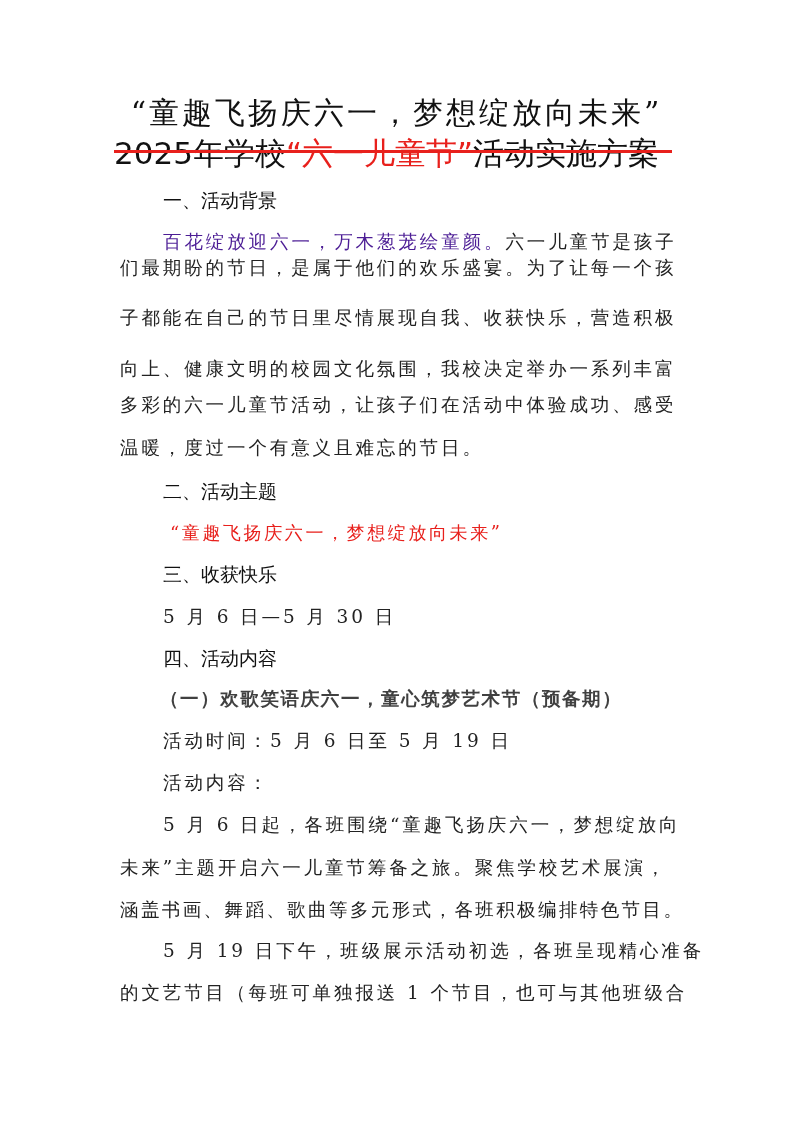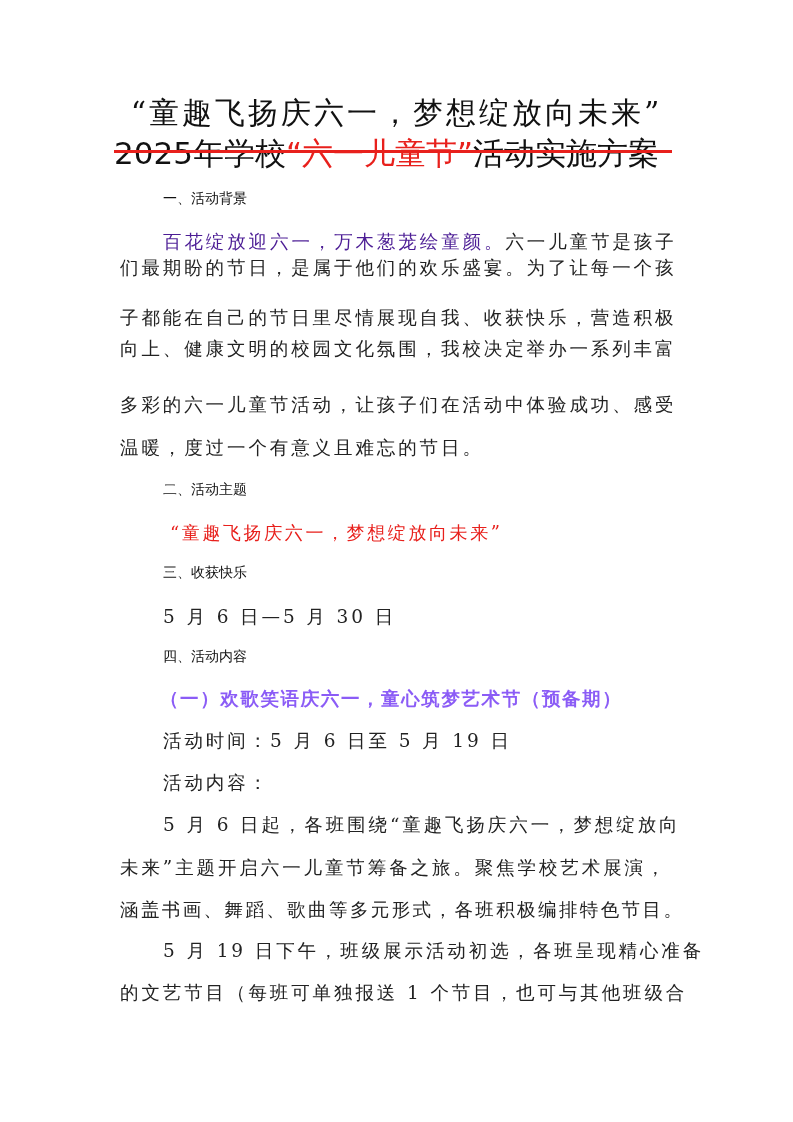--- a/index.html
+++ b/index.html
@@ -4,46 +4,46 @@
 <style>
   html, body { margin: 0; padding: 0; background: #ffffff; }
   body { width: 793px; height: 1122px; position: relative; overflow: hidden;
          font-family: "DejaVu Serif", "Liberation Serif", serif; color: #111; }
   .line { position: absolute; white-space: nowrap; line-height: 1; }
   .title1 { left: 0; width: 793px; text-align: center; top: 98px; font-size: 30px; letter-spacing: 3px; color: #111; }
   .title2 { left: 114px; width: 556px; top: 138px; font-size: 31px; color: #111;
             font-family: "DejaVu Sans", "Liberation Sans", sans-serif; text-align: justify; }
   .title2 .red { color: #e8201c; margin-top: 24px; }
   .strike { position: absolute; left: 114px; top: 150px; width: 558px; height: 3px; background: #e8201c; }
-  .h { font-family: "DejaVu Sans", "Liberation Sans", sans-serif; font-size: 14px; left: 163px; color: #111; }
+  .h { font-family: "DejaVu Sans", "Liberation Sans", sans-serif; font-size: 19px; left: 163px; color: #111; }
   .p { font-size: 18.5px; left: 120px; width: 552px; letter-spacing: 2.9px; color: #222; }
   .indent { left: 163px; }
   .red { color: #4c1d95; }
-  .blue { color: #8b5cf6; font-weight: bold; }
+  .blue { color: #404040; font-weight: bold; }
   .theme { color: #e8201c; left: 170px; font-size: 18px; letter-spacing: 2.6px; }
 </style>
 </head>
 <body>
 
 <div>
 
   <div class="line title1">“童趣飞扬庆六一，梦想绽放向未来”</div>
 
   <div class="line title2">
     <span>2025年学校</span><span class="red">“六一儿童节”</span><span>活动实施方案</span>
   </div>
   <div class="strike"></div>
 
   <div class="line h" style="top:191px">一、活动背景</div>
   <div class="line p indent" style="top:233px;width:509px;left:163px">
     <span class="red">百花绽放迎六一，万木葱茏绘童颜。</span><span>六一儿童节是孩子</span>
   </div>
   <div class="line p" style="top:259px">们最期盼的节日，是属于他们的欢乐盛宴。为了让每一个孩</div>
   <div class="line p" style="top:309px">子都能在自己的节日里尽情展现自我、收获快乐，营造积极</div>
-  <div class="line p" style="top:340px">向上、健康文明的校园文化氛围，我校决定举办一系列丰富</div>
+  <div class="line p" style="top:360px">向上、健康文明的校园文化氛围，我校决定举办一系列丰富</div>
   <div class="line p" style="top:396px">多彩的六一儿童节活动，让孩子们在活动中体验成功、感受</div>
   <div class="line p" style="top:439px">温暖，度过一个有意义且难忘的节日。</div>
 
   <div class="line h" style="top:482px">二、活动主题</div>
   <div class="line theme" style="top:524px">“童趣飞扬庆六一，梦想绽放向未来”</div>
 
   <div class="line h" style="top:565px">三、收获快乐</div>
   <div class="line p indent" style="top:608px">5 月 6 日—5 月 30 日</div>
 
   <div class="line h" style="top:649px">四、活动内容</div>

